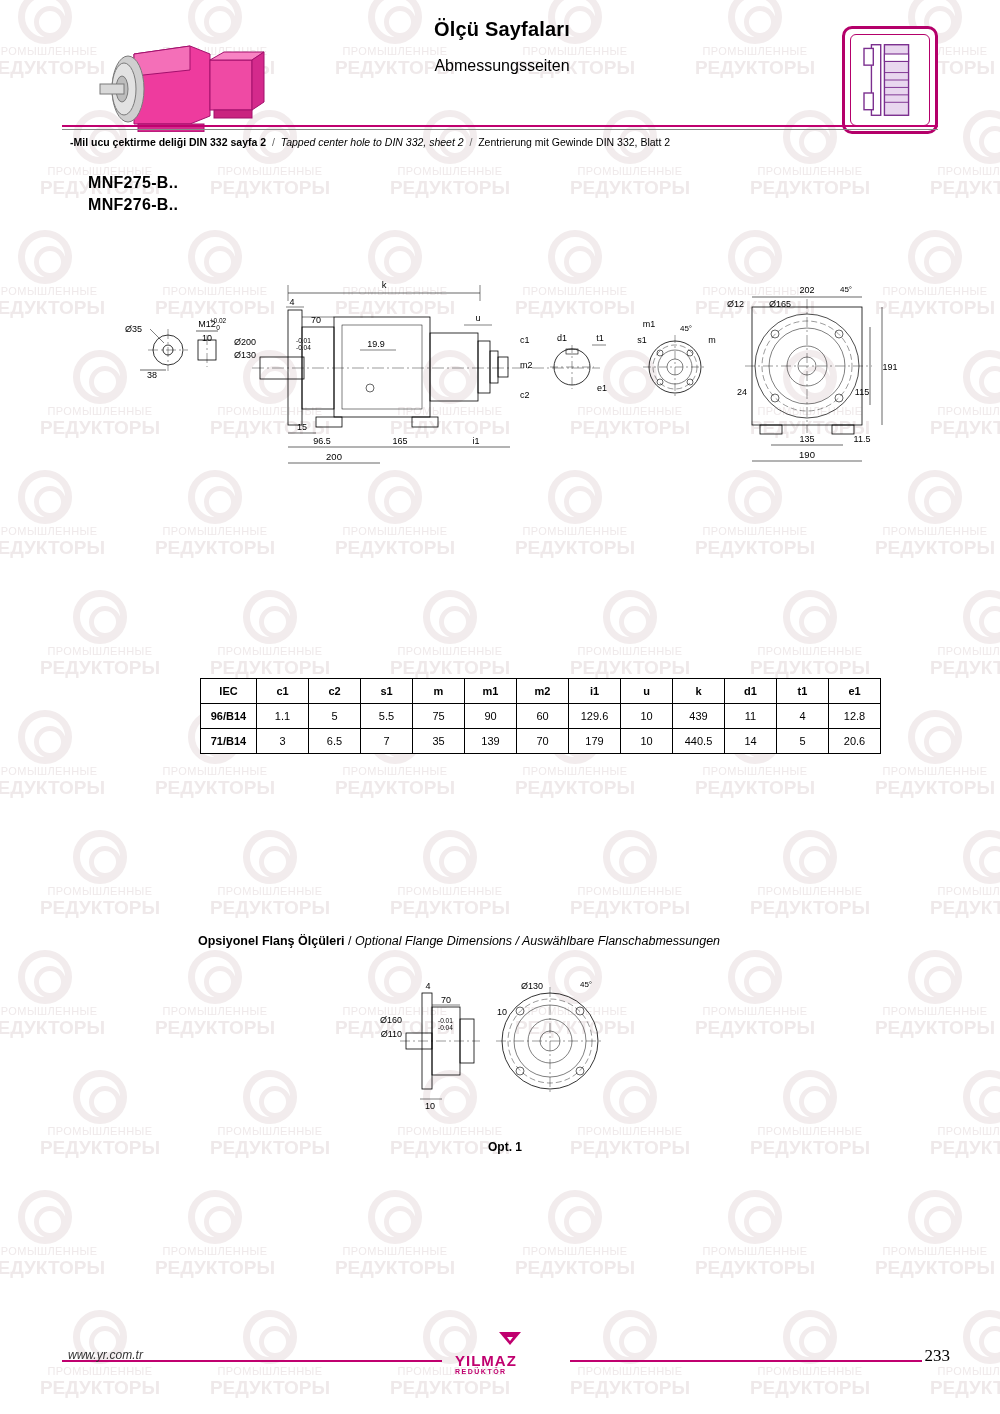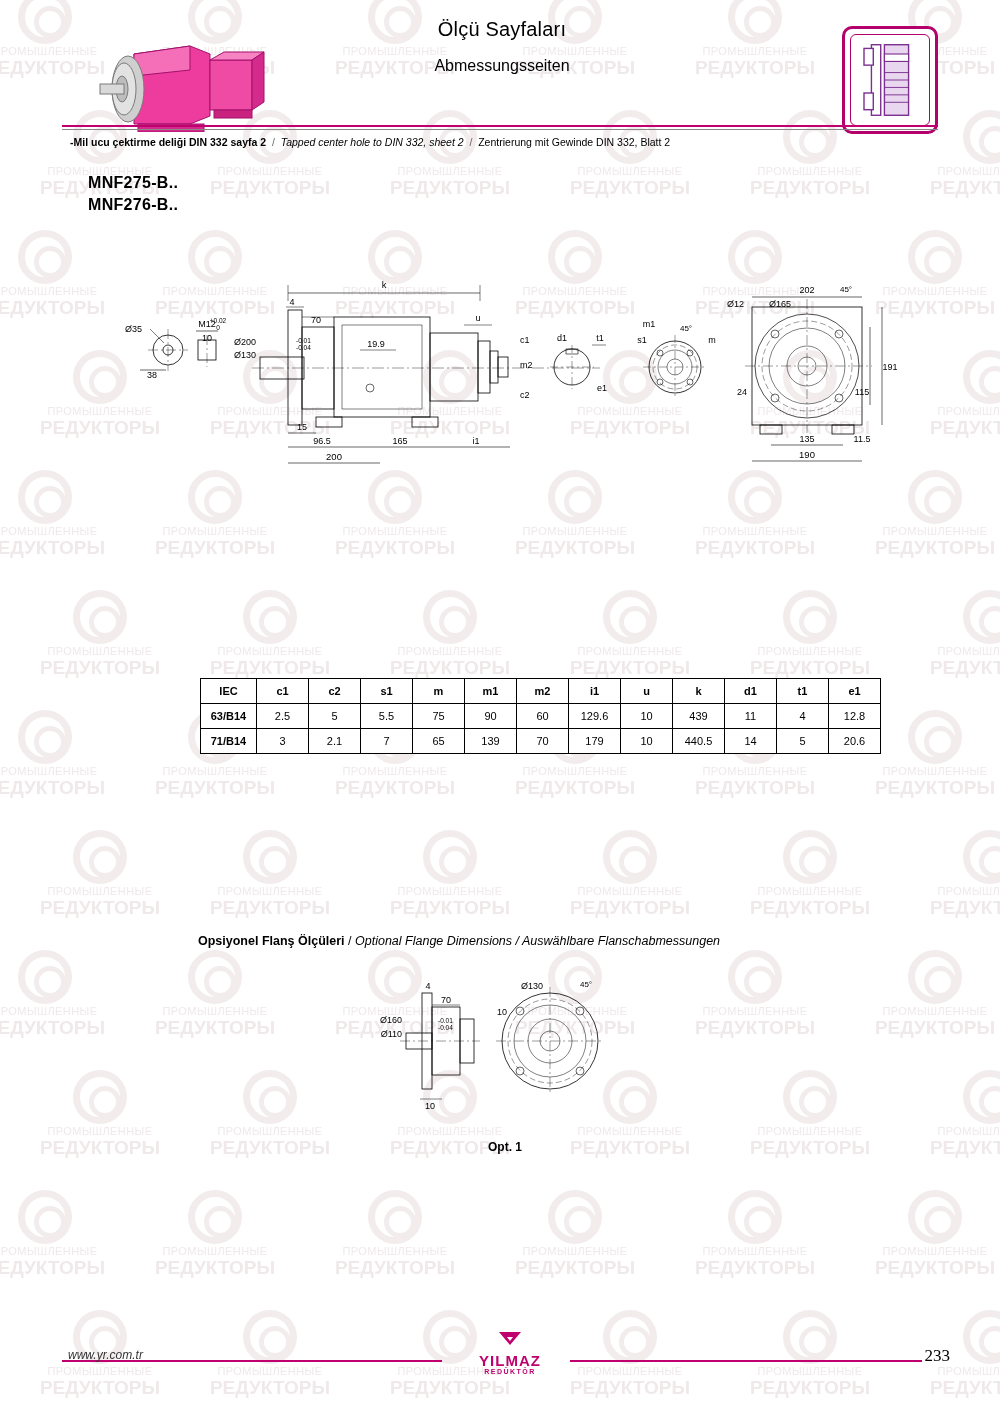--- a/index.html
+++ b/index.html
@@ -36,21 +36,21 @@
     width:22px;height:22px;margin:-11px 0 0 -11px;border-radius:50%;
     border:5px solid #f2eced;
   }
 
   
   #page { position:absolute; inset:0; z-index:2; }
 
   
   #header { position:absolute; left:62px; top:18px; width:876px; height:108px; }
   #header-title { position:absolute; left:230px; top:0; width:420px; text-align:center; }
-  #header-title .t1 { font-size:20px; font-weight:normal; letter-spacing:.2px; }
+  #header-title .t1 { font-size:20px; font-weight:bold; letter-spacing:.2px; }
   #header-title .t2 { font-size:18px; font-style:italic; margin-top:4px; }
   #header-title .t3 { font-size:16px; margin-top:16px; }
 
   #header-rule {
     position:absolute; left:62px; top:125px; width:876px; height:0;
     border-top:2px solid #c0006f;
   }
   #header-rule2 {
     position:absolute; left:62px; top:129px; width:876px; height:0;
     border-top:1px solid #888;
@@ -105,21 +105,21 @@
 
   
   #footer-rule-left {
     position:absolute; left:62px; top:1360px; width:380px; border-top:2px solid #c0006f;
   }
   #footer-rule-right {
     position:absolute; left:570px; top:1360px; width:352px; border-top:2px solid #c0006f;
   }
   #footer-url { position:absolute; left:68px; top:1348px; font-size:12px; font-style:italic; color:#333; }
   #footer-page { position:absolute; right:50px; top:1346px; font-size:17px;font-family:Liberation Serif, serif; }
-  #logo { position:absolute; left:455px; top:1331px; width:110px; height:48px; text-align:center; }
+  #logo { position:absolute; left:455px; top:1331px; width:110px; height:48px; text-align:left; }
   #logo .name { font-size:15px; font-weight:bold; letter-spacing:1px; color:#c0006f; line-height:1; }
   #logo .sub { font-size:7px; font-weight:bold; letter-spacing:1.5px; color:#c0006f; }
 
   svg text { font-family:"Liberation Sans", sans-serif; }
 </style>
 </head>
 <body>
 
 <div id="watermark">
     <div class="wm" style="left: -40px; top: -10px; width: 170px;">
@@ -712,40 +712,40 @@
         <th>i1</th>
         <th>u</th>
         <th>k</th>
         <th>d1</th>
         <th>t1</th>
         <th>e1</th>
       </tr>
     </thead>
     <tbody>
       <tr>
-        <td class="firstcol">63/B14</td>
-        <td>2.5</td>
+        <td class="firstcol">96/B14</td>
+        <td>1.1</td>
         <td>5</td>
         <td>5.5</td>
         <td>75</td>
         <td>90</td>
         <td>60</td>
         <td>129.6</td>
         <td>10</td>
         <td>439</td>
         <td>11</td>
         <td>4</td>
         <td>12.8</td>
       </tr>
       <tr>
         <td class="firstcol">71/B14</td>
         <td>3</td>
-        <td>2.1</td>
+        <td>6.5</td>
         <td>7</td>
-        <td>65</td>
+        <td>35</td>
         <td>139</td>
         <td>70</td>
         <td>179</td>
         <td>10</td>
         <td>440.5</td>
         <td>14</td>
         <td>5</td>
         <td>20.6</td>
       </tr>
     </tbody>

